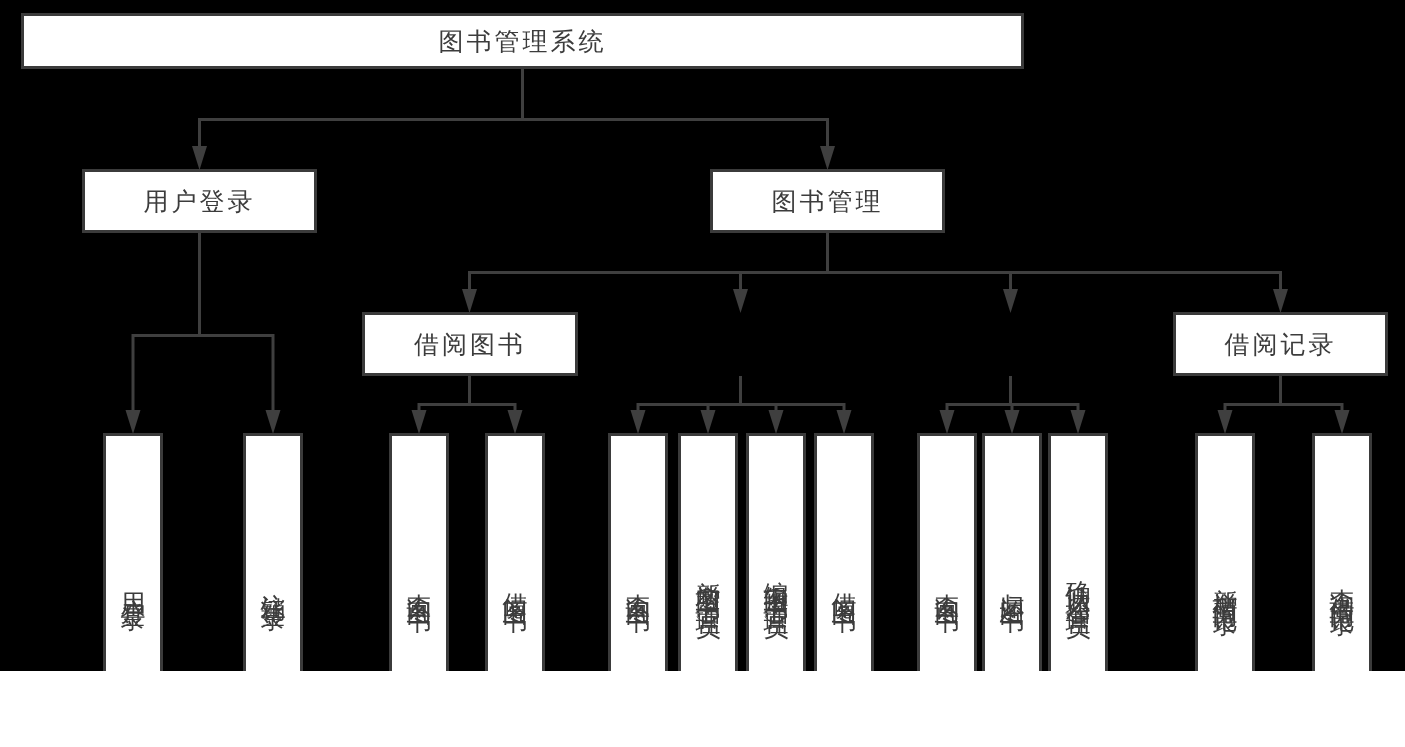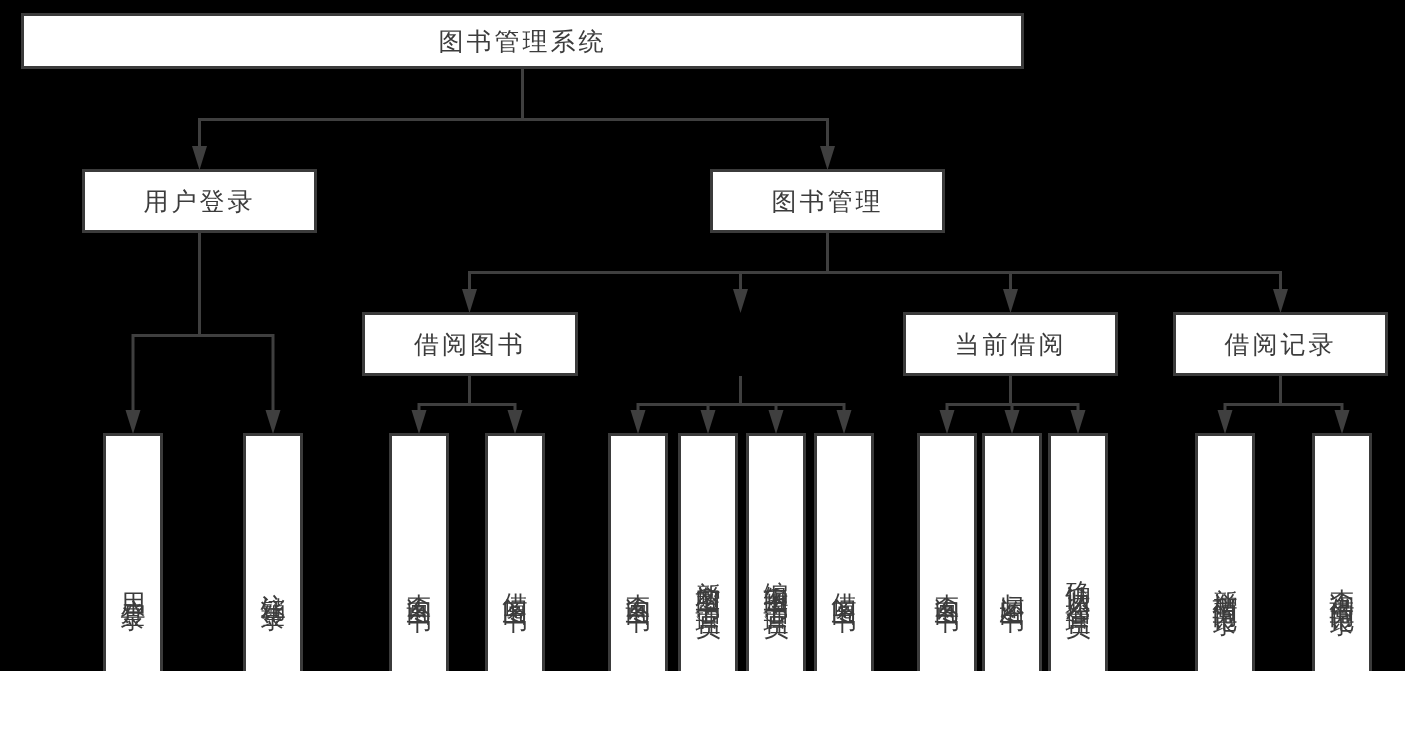--- a/index.html
+++ b/index.html
@@ -98,23 +98,20 @@
   <div class="box h" style="left:82px;top:169px;width:235px;height:64px">
     <span class="lbl">用户登录</span>
   </div>
   <div class="box h" style="left:710px;top:169px;width:235px;height:64px">
     <span class="lbl">图书管理</span>
   </div>
 
   <div class="box h" style="left:362px;top:312px;width:216px;height:64px">
     <span class="lbl">借阅图书</span>
   </div>
-  <div class="box h" style="left:903px;top:312px;width:215px;height:64px">
-    <span class="lbl">当前借阅</span>
-  </div>
   <div class="box h" style="left:1173px;top:312px;width:215px;height:64px">
     <span class="lbl">借阅记录</span>
   </div>
 
   <div class="box v" style="left:103px;top:433px;width:60px;height:300px">
     <span class="lbl">用户登录</span>
   </div>
   <div class="box v" style="left:243px;top:433px;width:60px;height:300px">
     <span class="lbl">注销登录</span>
   </div>

